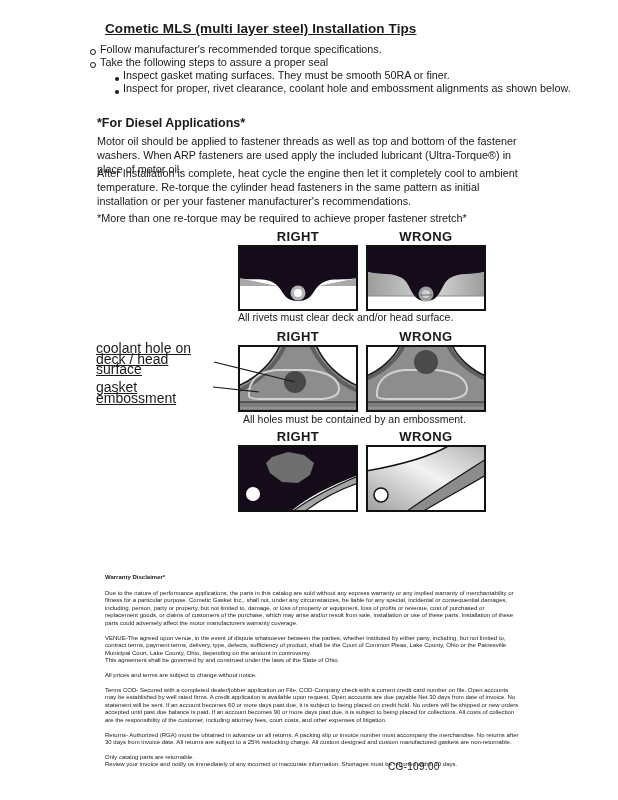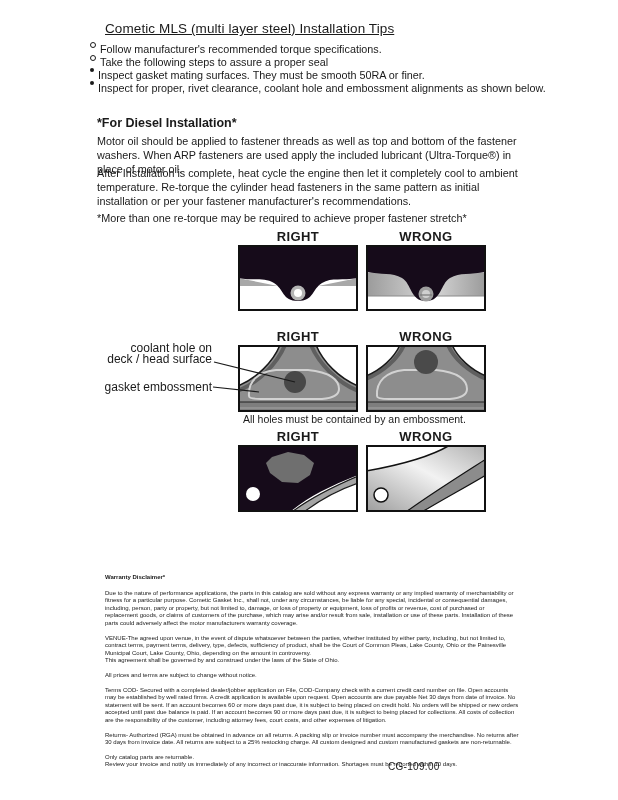--- a/index.html
+++ b/index.html
@@ -2,44 +2,44 @@
 <html><head>
 <meta charset="utf-8">
 <style>
   html,body{margin:0;padding:0;background:#e8e8e8;}
   .page{
     position:relative;width:618px;height:800px;background:#ffffff;
     font-family:"Liberation Sans",sans-serif;color:#1a1a1a;overflow:hidden;
   }
   .abs{position:absolute;}
   .title{
-    left:105px;top:21px;font-size:13.5px;font-weight:normal;
+    left:105px;top:21px;font-size:13.5px;font-weight:bold;
     text-decoration:underline;letter-spacing:.1px;
   }
   .tips{left:90px;top:43px;font-size:10.8px;line-height:13px;}
-  .tip-row{display:flex;align-items:flex-start;}
+  .tip-row{display:flex;align-items:flex-end;}
   .tip-row .ring{
     width:4px;height:4px;border:1px solid #1a1a1a;border-radius:50%;
     margin-right:4px;flex:0 0 auto;position:relative;top:-1px;
   }
-  .tip-row.sub{}
+  .tip-row.sub{margin-left:25px;}
   .tip-row.sub .dot{
     width:4px;height:4px;background:#1a1a1a;border-radius:50%;
     margin-right:4px;flex:0 0 auto;position:relative;top:-1px;
   }
   .h2{left:97px;top:116px;font-size:12.5px;font-weight:bold;}
   .body-p{left:97px;width:424px;font-size:10.8px;line-height:13.8px;}
   .p1{top:135px;} .p2{top:167px;} .p3{top:212px;}
   .figlabel{width:120px;text-align:center;font-size:13px;font-weight:bold;letter-spacing:.4px;}
   .panel{width:120px;height:67px;}
   .panel svg{display:block;}
   .caption{font-size:10.5px;line-height:11.5px;}
   .preline{white-space:pre-line;}
   .annot{
-    width:116px;text-align:right;font-size:12px;line-height:10.5px;
+    width:116px;font-size:14px;line-height:10.5px;text-decoration:underline;
   }
   .ptrlines{pointer-events:none;}
   .disclaimer{left:105px;top:574px;width:414px;font-size:6px;line-height:7.6px;letter-spacing:0;}
   .disclaimer .dhead{font-weight:bold;margin-bottom:8px;}
   .disclaimer p{margin:0 0 7px 0;}
   .footer{left:388px;top:761px;font-size:10px;letter-spacing:.3px;}
 </style>
 </head>
 <body>
 
@@ -59,21 +59,21 @@
     <div class="tip-row sub">
       <span class="dot"></span>
       <span>Inspect gasket mating surfaces.  They must be smooth 50RA or finer.</span>
     </div>
     <div class="tip-row sub">
       <span class="dot"></span>
       <span>Inspect for proper, rivet clearance, coolant hole and embossment alignments as shown below.</span>
     </div>
   </div>
 
-  <div class="abs h2">*For Diesel Installation*</div>
+  <div class="abs h2">*For Diesel Applications*</div>
   <div class="abs body-p p1">Motor oil should be applied to fastener threads as well as top and bottom of the fastener washers. When ARP fasteners are used apply the included lubricant (Ultra-Torque®) in place of motor oil.</div>
   <div class="abs body-p p2">After Installation is complete, heat cycle the engine then let it completely cool to ambient temperature. Re-torque the cylinder head fasteners in the same pattern as initial installation or per your fastener manufacturer's recommendations.</div>
   <div class="abs body-p p3">*More than one re-torque may be required to achieve proper fastener stretch*</div>
 
   <div class="abs figlabel" style="left:238px;top:229px;">RIGHT</div>
   <div class="abs figlabel" style="left:366px;top:229px;">WRONG</div>
 
   <div class="abs panel" style="left:238px;top:245px;">
     <svg width="120" height="66" viewBox="0 0 120 66">
       <rect x="0" y="0" width="120" height="66" fill="#ffffff"></rect>
@@ -100,20 +100,21 @@
       <rect x="0" y="51" width="120" height="15" fill="#ffffff"></rect>
       <line x1="0" y1="51" x2="120" y2="51" stroke="#8a8a8a" stroke-width="1"></line>
       <path d="M0,0 H120 V27 C104,30 94,27 84,33 C74,39 76,56 60,56 C44,56 46,39 36,33 C26,27 16,30 0,27 Z" fill="#160b1a"></path>
       <circle cx="60" cy="49" r="7.5" fill="#9e9e9e"></circle>
       <circle cx="60" cy="49" r="4" fill="#d0d0d0"></circle>
       <line x1="54" y1="50" x2="66" y2="50" stroke="#777777" stroke-width="1.2"></line>
       <rect x="1" y="1" width="118" height="64" fill="none" stroke="#111111" stroke-width="2"></rect>
     </svg>
   </div>
 
+  <div class="abs caption" style="left:238px;top:312px;">All rivets must clear deck and/or head surface.</div>
 
   <div class="abs figlabel" style="left:238px;top:329px;">RIGHT</div>
   <div class="abs figlabel" style="left:366px;top:329px;">WRONG</div>
 
   <div class="abs annot preline" style="left:96px;top:343px;">coolant hole on
 deck / head surface</div>
   <div class="abs annot" style="left:96px;top:382px;">gasket embossment</div>
 
   <svg class="abs ptrlines" style="left:96px;top:340px;z-index:5;" width="280" height="70" viewBox="0 0 280 70">
     <line x1="118" y1="22" x2="199" y2="42" stroke="#1a1a1a" stroke-width="1.2"></line>

